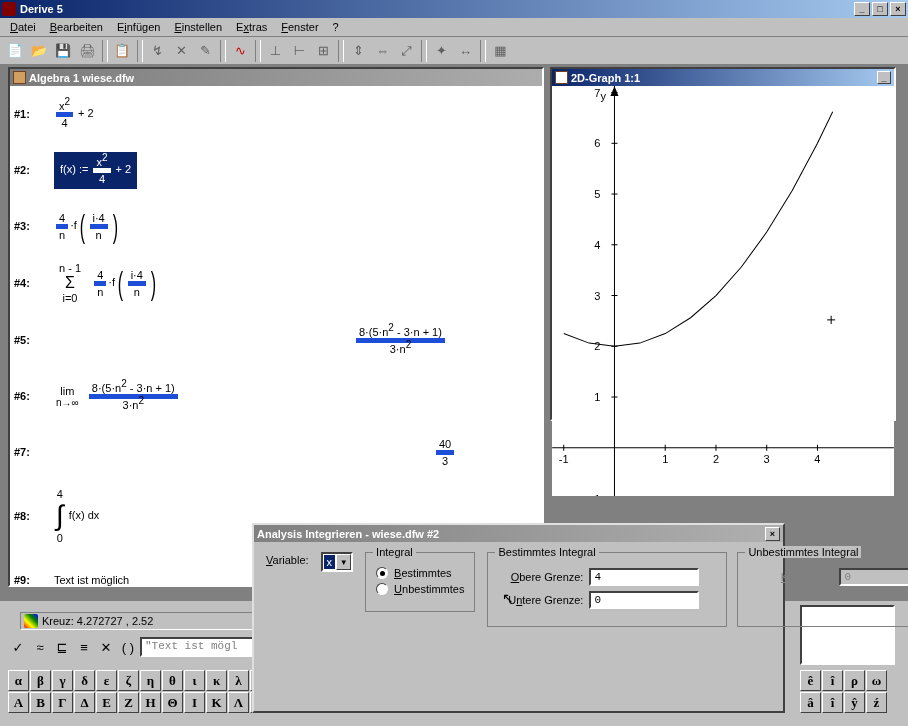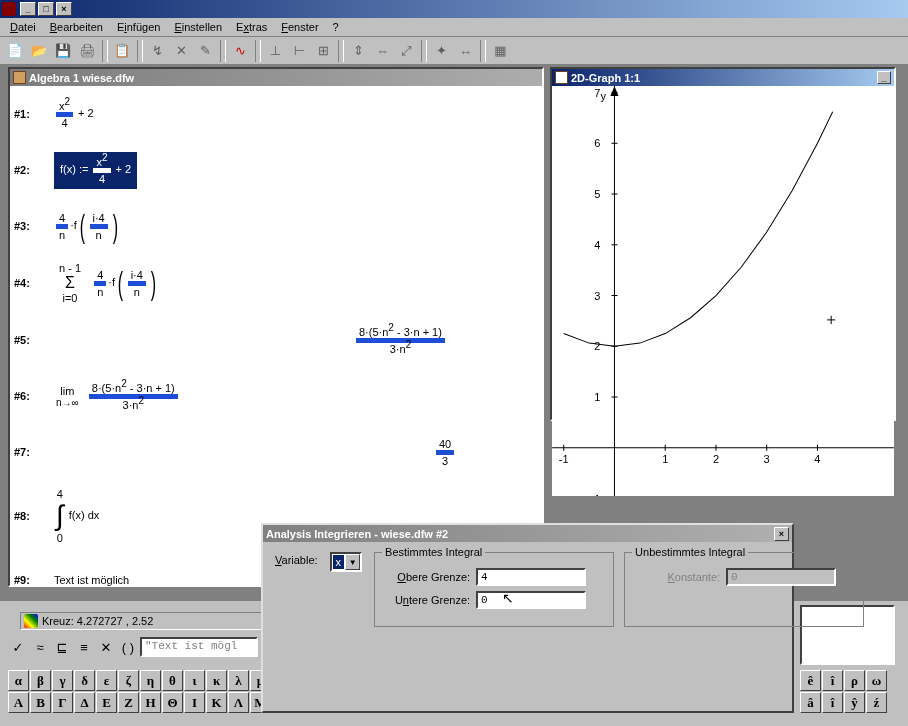--- a/index.html
+++ b/index.html
@@ -30,21 +30,21 @@
 .frac .num{border-bottom:5px solid #1d4ed8;padding:0 3px;text-align:center}
 .frac .den{padding:0 3px;text-align:center}
 .sup{font-size:10px;vertical-align:super;line-height:0}
 .highlighted{background:#0a246a;color:#fff;padding:4px 6px;display:inline-block}
 .highlighted .frac .num{border-bottom-color:#fff}
 .bracket{font-size:32px;vertical-align:middle;display:inline-block;transform:scaleX(0.5)}
 .integral{font-size:28px;vertical-align:middle}
 .graph-pane{left:550px;top:2px;width:346px;height:354px}
 .graph-content{position:relative;height:410px;background:#fff}
 .graph-svg{width:100%;height:100%}
-.dialog{position:absolute;left:261px;top:523px;width:533px;height:190px;background:#c0c0c0;border:2px solid;border-color:#dfdfdf #404040 #404040 #dfdfdf;z-index:10}
+.dialog{position:absolute;left:252px;top:523px;width:533px;height:190px;background:#c0c0c0;border:2px solid;border-color:#dfdfdf #404040 #404040 #dfdfdf;z-index:10}
 .dialog-title{background:linear-gradient(to right,#808080,#b0b0b0);color:#fff;height:17px;display:flex;align-items:center;padding:0 3px;font-weight:bold}
 .dialog-close{width:15px;height:14px;background:#c0c0c0;border:1px solid;border-color:#fff #404040 #404040 #fff;margin-left:auto;font-family:Arial;font-size:9px;font-weight:bold;display:flex;align-items:center;justify-content:center;color:#000}
 .dialog-body{padding:10px 12px;display:flex;gap:12px;align-items:flex-start}
 .dlg-label{padding-top:2px}
 .dlg-label u{text-decoration:underline}
 .dlg-select{width:55px;height:20px;background:#fff;border:2px solid;border-color:#404040 #fff #fff #404040;display:flex;align-items:center}
 .dlg-select-val{flex:1;background:#0a246a;color:#fff;padding:1px 3px;margin:0 1px}
 .dlg-select-btn{width:15px;height:16px;background:#c0c0c0;border:1px solid;border-color:#fff #404040 #404040 #fff;display:flex;align-items:center;justify-content:center;font-size:8px}
 .fieldset{border:1px solid #808080;padding:10px 10px 12px;position:relative;margin-top:0}
 .fieldset-legend{position:absolute;top:-7px;left:7px;background:#c0c0c0;padding:0 3px}
@@ -64,20 +64,21 @@
 .greek-row{display:flex;gap:1px}
 .greek-btn{width:21px;height:21px;background:#c0c0c0;border:1px solid;border-color:#fff #404040 #404040 #fff;display:flex;align-items:center;justify-content:center;font-family:'Times New Roman',serif;font-size:13px;font-weight:bold}
 .right-panel{position:absolute;left:800px;top:540px;width:95px;height:60px;background:#fff;border:2px solid;border-color:#404040 #fff #fff #404040}
 .cursor-arrow{position:absolute;left:502px;top:590px;font-size:14px;z-index:20;pointer-events:none}
 </style>
 </head>
 <body>
 
 <div class="titlebar">
   <div class="titlebar-icon"></div>
+  <div class="titlebar-text">Derive 5</div>
   <div class="titlebar-btns">
     <div class="titlebar-btn">_</div>
     <div class="titlebar-btn">□</div>
     <div class="titlebar-btn">×</div>
   </div>
 </div>
 
 <div class="menubar">
   <div class="menu-item"><u>D</u><span></span>atei</div>
   <div class="menu-item"><u>B</u>earbeiten</div>
@@ -297,20 +298,31 @@
     <span>Analysis Integrieren - wiese.dfw #2</span>
     <div class="dialog-close">×</div>
   </div>
   <div class="dialog-body">
     <div class="dlg-label"><u>V</u>ariable:</div>
     <div class="dlg-select">
       <div class="dlg-select-val">x</div>
       <div class="dlg-select-btn">▼</div>
     </div>
 
+    <div class="fieldset" style="width:120px">
+      <div class="fieldset-legend">Integral</div>
+      <div class="radio-row">
+        <div class="radio checked"></div>
+        <span><u>B</u>estimmtes</span>
+      </div>
+      <div class="radio-row">
+        <div class="radio"></div>
+        <span><u>U</u>nbestimmtes</span>
+      </div>
+    </div>
 
     <div style="display:flex;flex-direction:row;gap:10px">
       <div class="fieldset" style="width:240px">
         <div class="fieldset-legend">Bestimmtes Integral</div>
         <div class="field-row">
           <div class="field-label"><u>O</u>bere Grenze:</div>
           <div class="field-input">4</div>
         </div>
         <div class="field-row">
           <div class="field-label">U<u>n</u>tere Grenze:</div>

